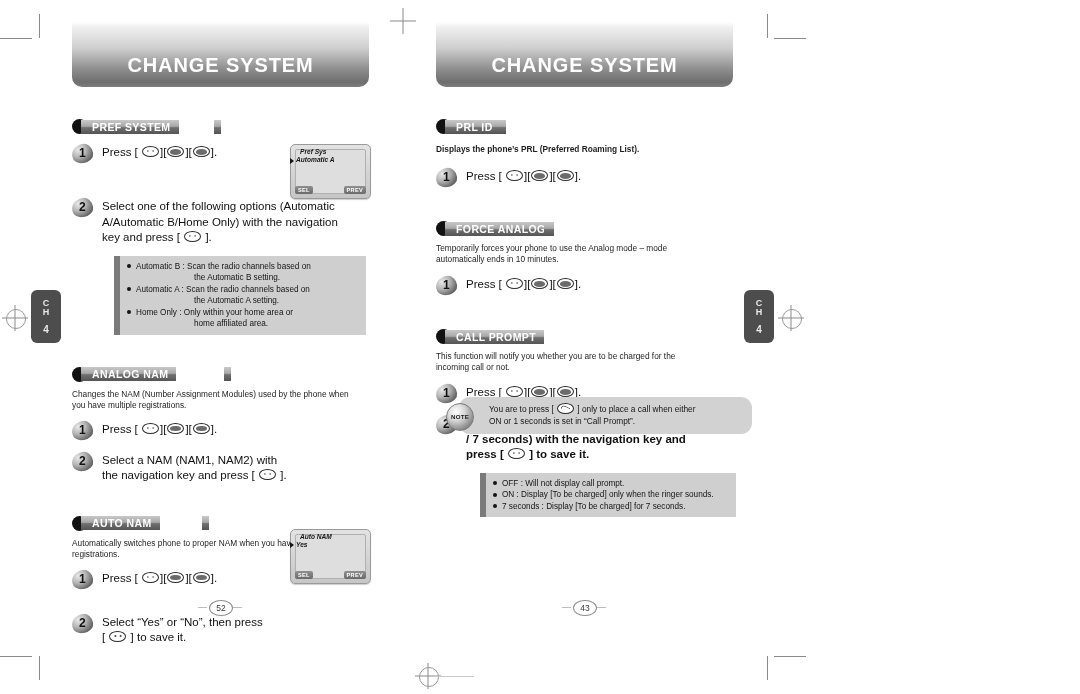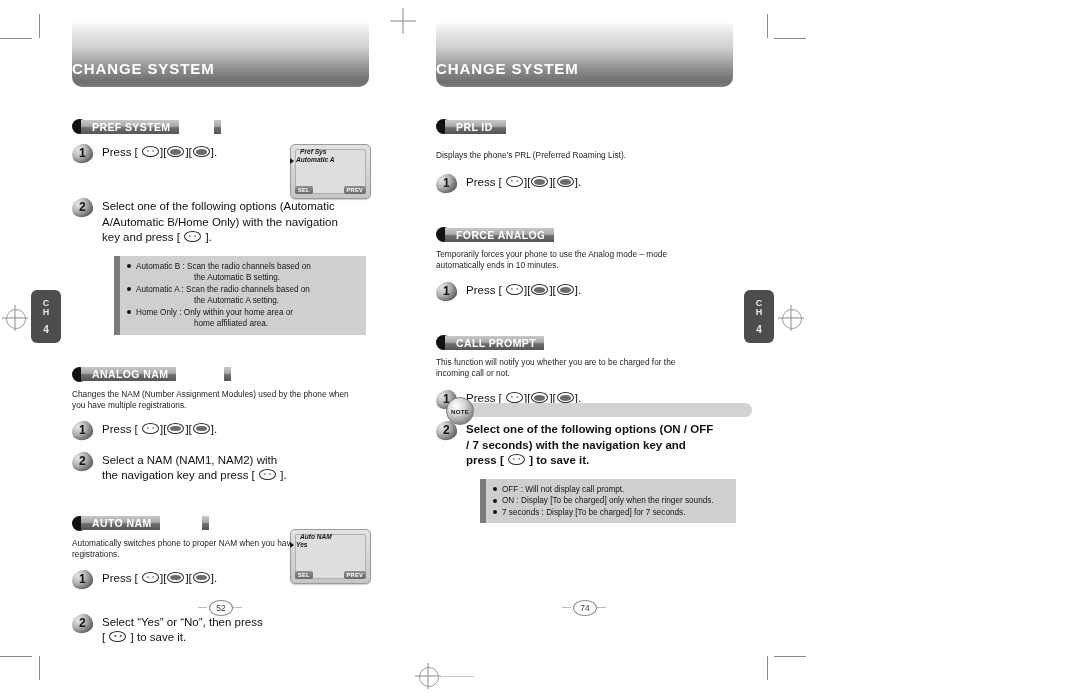--- a/index.html
+++ b/index.html
@@ -24,22 +24,22 @@
   .page.left{left:72px;}
   .page.right{left:436px;}
 
   
   .banner{
     position:relative;height:65px;width:297px;border-radius:0 0 10px 10px;
     background:linear-gradient(to bottom,#ffffff 0%,#f0f0f0 8%,#cfcfcf 40%,#8f8f8f 72%,#6e6e6e 92%,#7d7d7d 100%);
     margin-top:22px;
   }
   .banner-title{
-    position:absolute;left:0;right:0;bottom:10px;text-align:left;
-    color:#ffffff;font-size:15px;font-weight:bold;letter-spacing:.9px;
+    position:absolute;left:0;right:0;bottom:10px;text-align:center;
+    color:#ffffff;font-size:20px;font-weight:bold;letter-spacing:.9px;
   }
 
   
   .section{position:relative;margin-top:32px;height:15px;}
   .bullet-dot{
     position:absolute;left:0;top:0;width:15px;height:15px;border-radius:50%;
     background:#111;
   }
   .sect-bar{
     position:absolute;left:9px;top:0.5px;height:14px;padding:0 8px 0 11px;
@@ -365,21 +365,21 @@
   <div class="banner">
     <div class="banner-title">CHANGE SYSTEM</div>
   </div>
 
   <div style="position:relative;margin-top:20px;">
     <div class="section">
       <span class="bullet-dot"></span>
       <span class="sect-bar">PRL ID</span>
       <span class="sect-tail" style="left:63px;"></span>
     </div>
-    <div class="desc" style="margin-top:16px;">Displays the phone’s PRL (Preferred Roaming List).</div>
+    <div class="desc" style="margin-top:10px;font-weight:bold;">Displays the phone’s PRL (Preferred Roaming List).</div>
 
     <div class="step" style="margin-top:12px;">
       <div class="step-badge">
         <span class="blob"></span>
         <span class="num">1</span>
       </div>
       <div class="step-text">
         <span>Press [</span>
         <span class="key k-ok"></span>][<span class="key"></span>][<span class="key"></span><span>].</span>
       </div>
@@ -451,21 +451,27 @@
       <div class="optrow">
         <span class="odot"></span>
         <span>7 seconds : Display [To be charged] for 7 seconds.</span>
       </div>
     </div>
 
     <div class="notebox" style="left:23px;top:68px;width:253px;">
       <div class="noteicon">
         <span class="nlbl">NOTE</span>
       </div>
+      <div class="ntext">
+        <span>You are to press [</span>
+        <span class="key k-send"></span>
+        <span>] only to place a call when either</span><br>
+        <span>ON or 1 seconds is set in “Call Prompt”.</span>
+      </div>
     </div>
   </div>
 
   <div class="pagenum" style="left:118px;top:600px;">
     <span class="wing wl"></span>
     <span class="wing wr"></span>
-    <span class="circle">74</span>
+    <span class="circle">43</span>
   </div>
 </div>
 
 </body></html>

